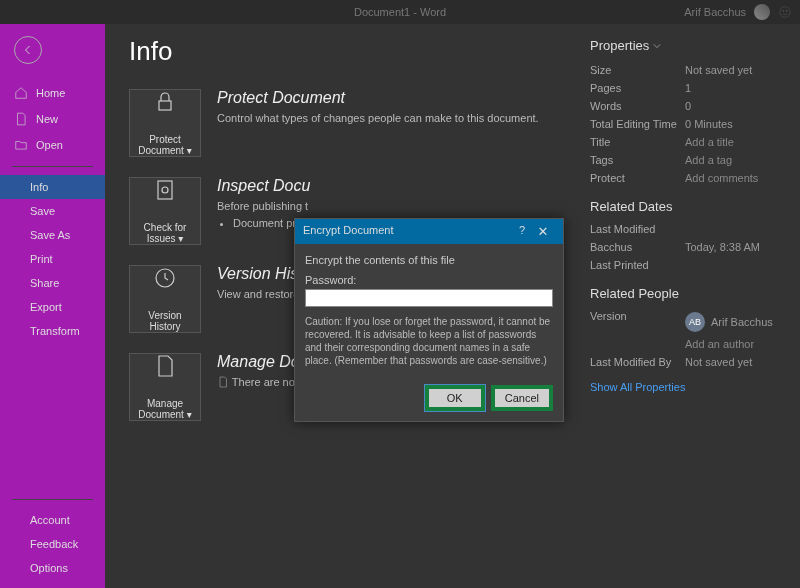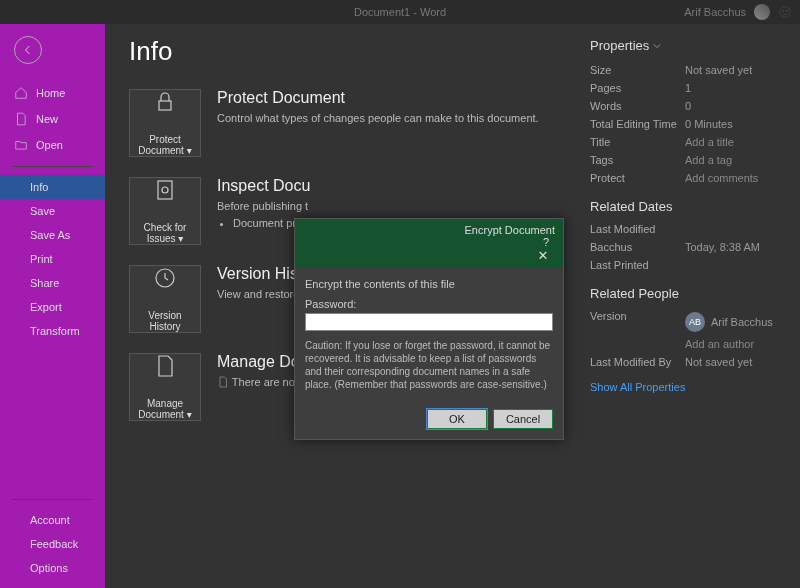--- a/index.html
+++ b/index.html
@@ -26,48 +26,48 @@
 
   .main { flex: 1; background: #333; display: flex; padding: 12px 20px 0 24px; overflow: hidden; }
   .main-left { flex: 1; }
   .page-title { font-size: 26px; font-weight: 300; margin-bottom: 22px; }
   .section { display: flex; gap: 16px; margin-bottom: 20px; }
   .action-btn { width: 72px; height: 68px; border: 1px solid #555; background: #3a3a3a; display: flex; flex-direction: column; align-items: center; justify-content: center; gap: 20px; font-size: 10px; color: #ddd; text-align: center; cursor: pointer; padding: 4px; }
   .action-btn .aicon { width: 24px; height: 24px; }
   .action-btn .aicon svg { width: 24px; height: 24px; fill: none; stroke: #ccc; stroke-width: 1.2; }
   .action-btn .label { line-height: 1.1; }
   .section-body { flex: 1; }
-  .section-title { font-size: 16px; color: #eee; margin-bottom: 4px; }
+  .section-title { font-size: 16px; color: #eee; margin-bottom: 4px; font-style: italic; }
   .section-desc { font-size: 11px; color: #bbb; line-height: 1.4; }
   .section-desc ul { margin-left: 16px; margin-top: 2px; }
   
   .props { width: 190px; font-size: 11px; color: #bbb; padding-top: 2px; }
   .props-header { font-size: 13px; color: #ddd; margin-bottom: 8px; display: flex; align-items: center; gap: 4px; }
   .prop-row { display: flex; padding: 3px 0; }
   .prop-label { width: 95px; color: #aaa; }
   .prop-val { color: #999; flex: 1; }
   .prop-val.add { color: #888; cursor: pointer; }
   .props-section { font-size: 13px; color: #ddd; margin: 12px 0 6px; }
   .author-row { display: flex; align-items: center; gap: 6px; padding: 2px 0; }
   .author-avatar { width: 20px; height: 20px; border-radius: 50%; background: #6b7a8f; color: #fff; font-size: 9px; display: flex; align-items: center; justify-content: center; }
   .show-all { color: #479ef5; cursor: pointer; margin-top: 10px; display: inline-block; }
 
   .dialog-backdrop { position: absolute; left: 0; top: 0; width: 100%; height: 100%; pointer-events: none; }
   .dialog { position: absolute; left: 294px; top: 218px; width: 270px; background: #3e3e3e; border: 1px solid #555; box-shadow: 0 0 12px rgba(0,0,0,.6); pointer-events: auto; font-size: 11px; color: #ccc; }
-  .dlg-title { background: #14532d; padding: 5px 8px; display: flex; align-items: flex-end; color: #ddd; font-size: 11px; flex-direction: column; }
+  .dlg-title { background: #0369a1; padding: 5px 8px; display: flex; align-items: flex-start; color: #ddd; font-size: 11px; }
   .dlg-title .t { flex: 1; }
   .dlg-title .help { width: 18px; text-align: center; cursor: pointer; }
   .dlg-title .close { width: 24px; text-align: center; cursor: pointer; font-size: 13px; }
   .dlg-body { padding: 10px; }
   .dlg-sub { margin-bottom: 8px; }
   .dlg-label { margin-bottom: 3px; }
   .dlg-input { width: 100%; background: #fff; border: 1px solid #888; height: 18px; padding: 1px 3px; font-size: 11px; color: #000; }
   .dlg-caution { margin-top: 8px; font-size: 10px; line-height: 1.3; color: #bbb; }
   .dlg-buttons { display: flex; justify-content: flex-end; gap: 6px; padding: 8px 10px 10px; }
-  .dlg-btn { min-width: 60px; padding: 3px 10px; background: #d0d0d0; color: #222; border: 1px solid #15803d; font-size: 11px; cursor: pointer; }
+  .dlg-btn { min-width: 60px; padding: 3px 10px; background: #d0d0d0; color: #222; border: 4px solid #15803d; font-size: 11px; cursor: pointer; }
   .dlg-btn.primary { box-shadow: 0 0 0 1px #4a88c7; }
 </style>
 </head>
 <body>
 
 <div class="titlebar">
   <span class="title-text">Document1 - Word</span>
   <div class="user-area">
     <span>Arif Bacchus</span>
     <span class="avatar"></span>

